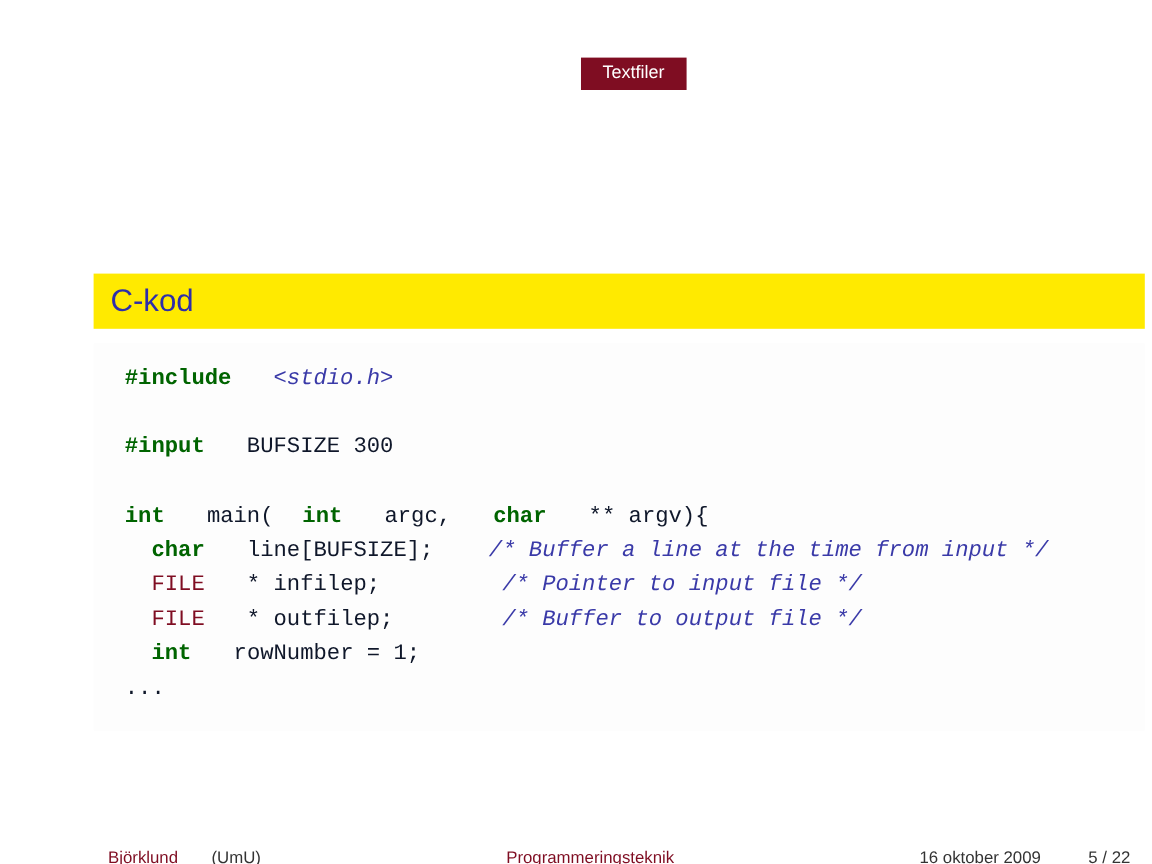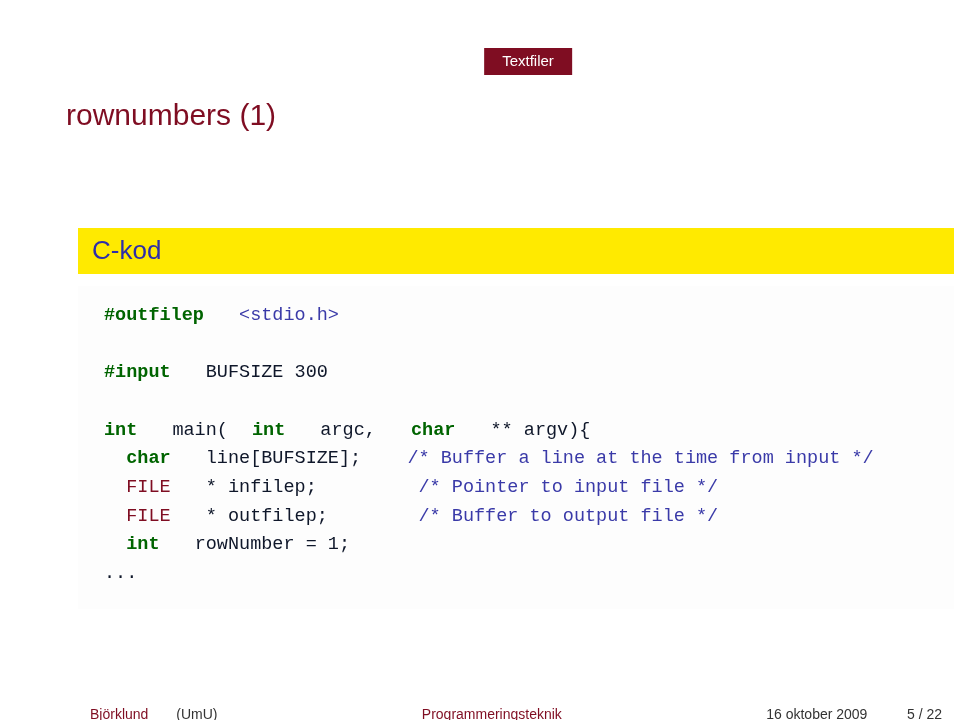--- a/index.html
+++ b/index.html
@@ -7,37 +7,36 @@
   .slide { position: relative; width: 960px; height: 720px; background: #fff; }
   .tab { position: absolute; top: 0; left: 50%; transform: translateX(-50%); background: #7f0d22; color: #fff; font-size: 15px; padding: 4px 18px 6px; }
   .title { position: absolute; top: 50px; left: 18px; color: #7f0d22; font-size: 30px; font-weight: 400; }
   .block { position: absolute; top: 168px; left: 18px; right: 18px; }
   .block-head { background: #ffea00; color: #2e2eaa; font-size: 26px; font-weight: 400; padding: 7px 14px 8px; }
   .block-body { background: #fdfdfd; padding: 16px 14px 20px; font-family: "Courier New", Courier, monospace; font-size: 18.5px; line-height: 1.55; white-space: pre; }
   .kw { color: #006400; font-weight: bold; }
   .pp { color: #006400; font-weight: bold; }
   .ty { color: #7f0d22; }
   .fn { color: #0f172a; }
-  .cm { color: #3a3aa8; }
+  .cm { color: #3a3aa8; font-style: italic; }
   .footer { position: absolute; bottom: 10px; left: 0; right: 0; display: flex; justify-content: space-between; align-items: center; padding: 0 18px; font-size: 14px; color: #333; }
   .footer .left { color: #7f0d22; }
   .footer .left .aff { color: #333; }
   .footer .center { color: #7f0d22; }
   .footer .right { color: #333; }
 </style>
 </head>
 <body>
 
 <div class="slide">
   <div class="tab">Textfiler</div>
-  <div class="title">rownumbers (1)</div>
 
   <div class="block">
     <div class="block-head">C-kod</div>
-    <div class="block-body"><span class="pp">#outfilep </span><span class="cm">&lt;stdio.h&gt;</span>
+    <div class="block-body"><span class="pp">#include </span><span class="cm">&lt;stdio.h&gt;</span>
 
 <span class="pp">#input</span><span class="fn"> BUFSIZE 300</span>
 
 <span class="kw">int</span><span class="fn"> main(</span><span class="kw">int</span><span class="fn"> argc, </span><span class="kw">char</span><span class="fn"> ** argv){</span>
   <span class="kw">char</span><span class="fn"> line[BUFSIZE];  </span><span class="cm">/* Buffer a line at the time from input */</span>
 <span class="ty">  FILE</span><span class="fn"> * infilep;       </span><span class="cm">/* Pointer to input file */</span>
 <span class="ty">  FILE</span><span class="fn"> * outfilep;      </span><span class="cm">/* Buffer to output file */</span>
   <span class="kw">int</span><span class="fn"> rowNumber = 1;</span>
 <span class="fn">...</span></div>
   </div>

